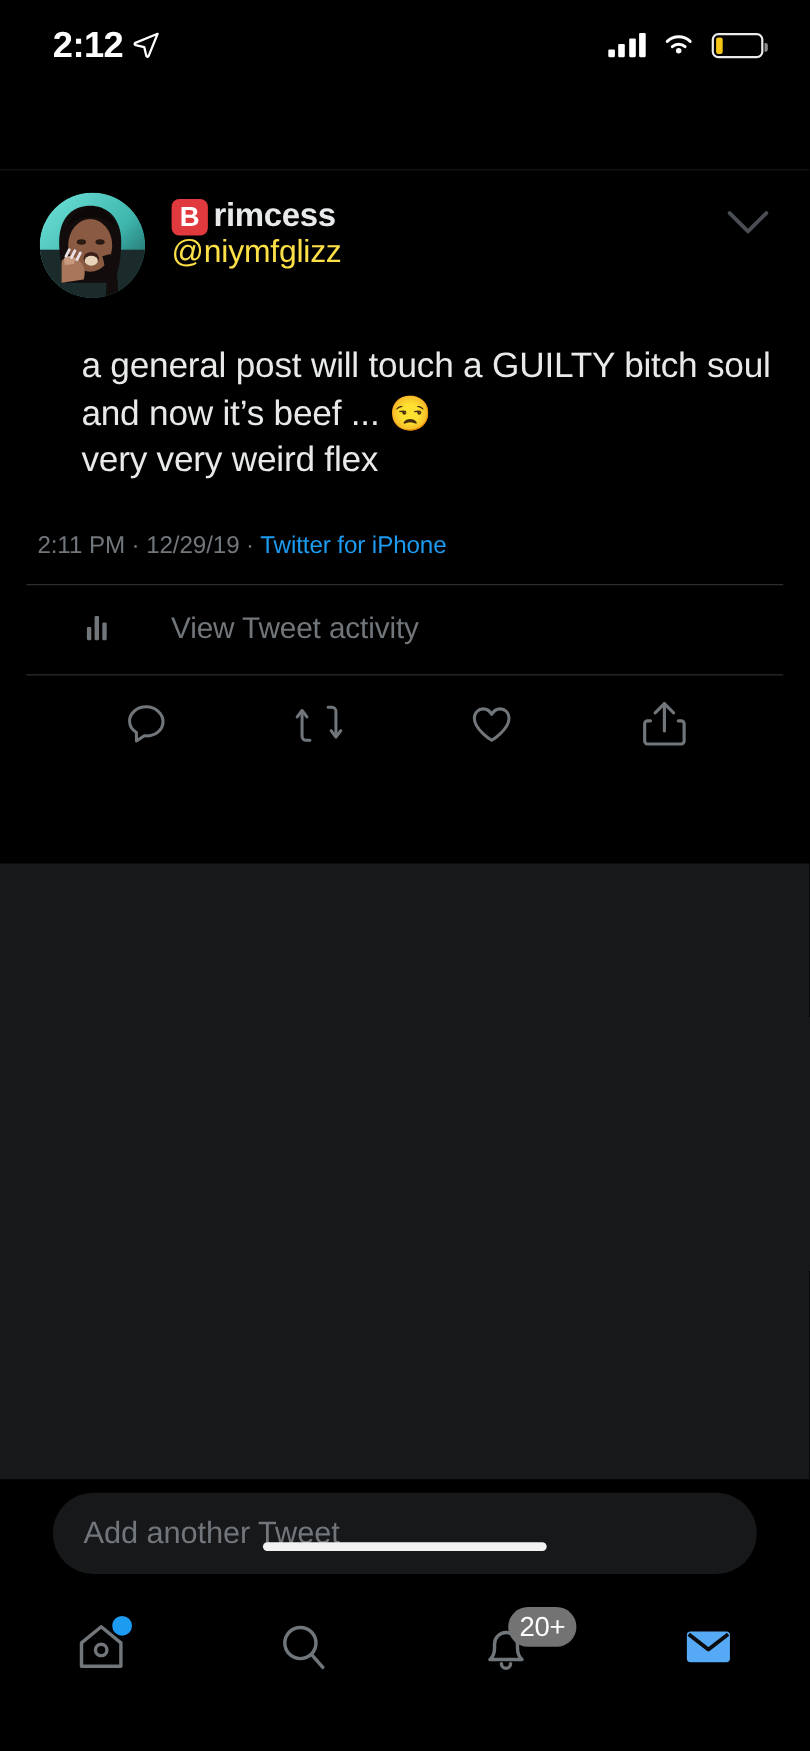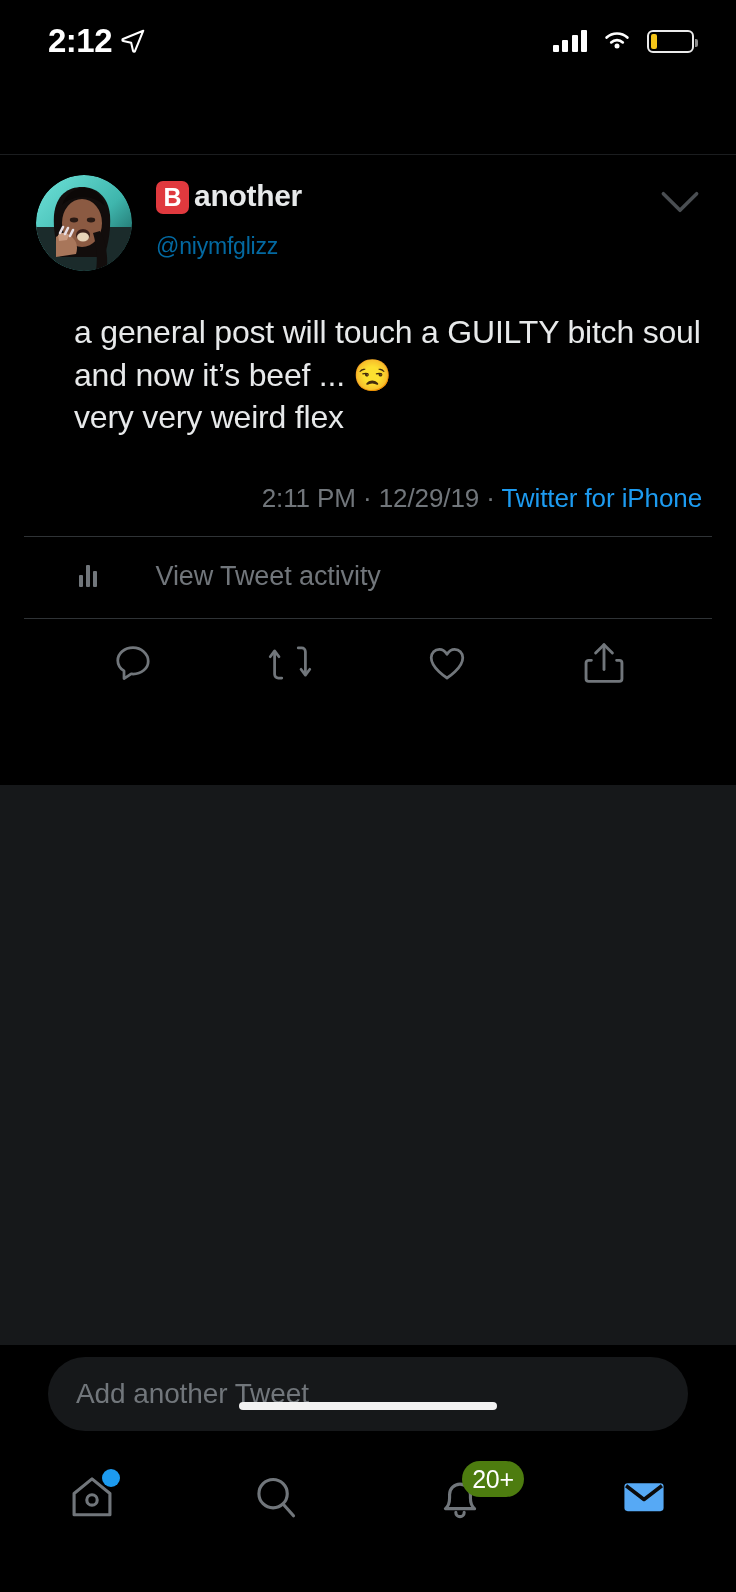--- a/index.html
+++ b/index.html
@@ -104,41 +104,41 @@
     background:#e0393e; color:#fff;
     font-size:25px; font-weight:700; line-height:1;
     margin-right:5px; position:relative; top:1px;
     font-family:"Liberation Sans", sans-serif;
   }
   .disp-name {
     color:#e7e9ea; font-size:30px; font-weight:700;
     letter-spacing:-0.3px;
   }
   .handle {
-    color:#0369a1; font-size:23px; font-weight:400;
-    margin-top:20px; letter-spacing:-0.2px;
+    color:#fde047; font-size:29px; font-weight:400;
+    margin-top:0; letter-spacing:-0.2px;
   }
   .caret-btn {
     flex:0 0 auto; padding:14px 6px 0 0;
     cursor:pointer;
   }
 
   .tweet-text {
     padding:40px 34px 0 34px;
     color:#e7e9ea;
     font-size:32px; line-height:1.33;
     font-weight:400; letter-spacing:-0.2px;
     white-space:pre-wrap;
     margin-left:40px;
   }
   .emoji-inline { font-size:31px; }
 
   .meta {
     padding:44px 34px 22px 34px;
-    color:#71767b; font-size:26px; letter-spacing:-0.1px;text-align:right;
+    color:#71767b; font-size:22px; letter-spacing:-0.1px;
   }
   .meta .src { color:#1d9bf0; }
 
   .rule {
     height:1px; background:#2f3336;
     margin:0 24px;
   }
 
   .activity {
     display:flex; align-items:center; gap:16px;
@@ -202,21 +202,21 @@
     height:80px; cursor:pointer;
   }
   .dot-badge {
     position:absolute; width:18px; height:18px;
     border-radius:50%; background:#1d9bf0;
     top:12px; left:calc(50% + 10px);
   }
   .count-badge {
     position:absolute; top:4px; left:calc(50% + 2px);
     min-width:62px; height:36px;
-    border-radius:18px; background:#4d7c0f;
+    border-radius:18px; background:#737373;
     color:#fff; font-size:25px; font-weight:500;
     display:flex; align-items:center; justify-content:center;
     padding:0 8px; letter-spacing:-0.3px;
   }
 
   
   .home-indicator {
     position:absolute; bottom:22px; left:50%;
     transform:translateX(-50%);
     width:258px; height:8px;
@@ -291,21 +291,21 @@
             <path d="M22 60c3-3 8-3 11 0l-2 5-8 1z" fill="#c89a80"></path>
             <path d="M24 58l3-6M29 59l3-6M34 61l3-6" stroke="#e8e0e6" stroke-width="2.6" stroke-linecap="round"></path>
             <path d="M64 56c6 10 8 24 7 40H60c2-14 0-28-3-38z" fill="#120d0c"></path>
           </g>
         </svg>
       </div>
 
       <div class="identity">
         <div class="name-row">
           <span class="b-emoji">B</span>
-          <span class="disp-name">another</span>
+          <span class="disp-name">rimcess</span>
         </div>
         <div class="handle">@niymfglizz</div>
       </div>
 
       <div class="caret-btn">
         <svg width="40" height="26" viewBox="0 0 24 14">
           <path d="M2 2l10 10L22 2" fill="none" stroke="#4a4e52" stroke-width="2.1" stroke-linecap="round" stroke-linejoin="round"></path>
         </svg>
       </div>
     </div>

